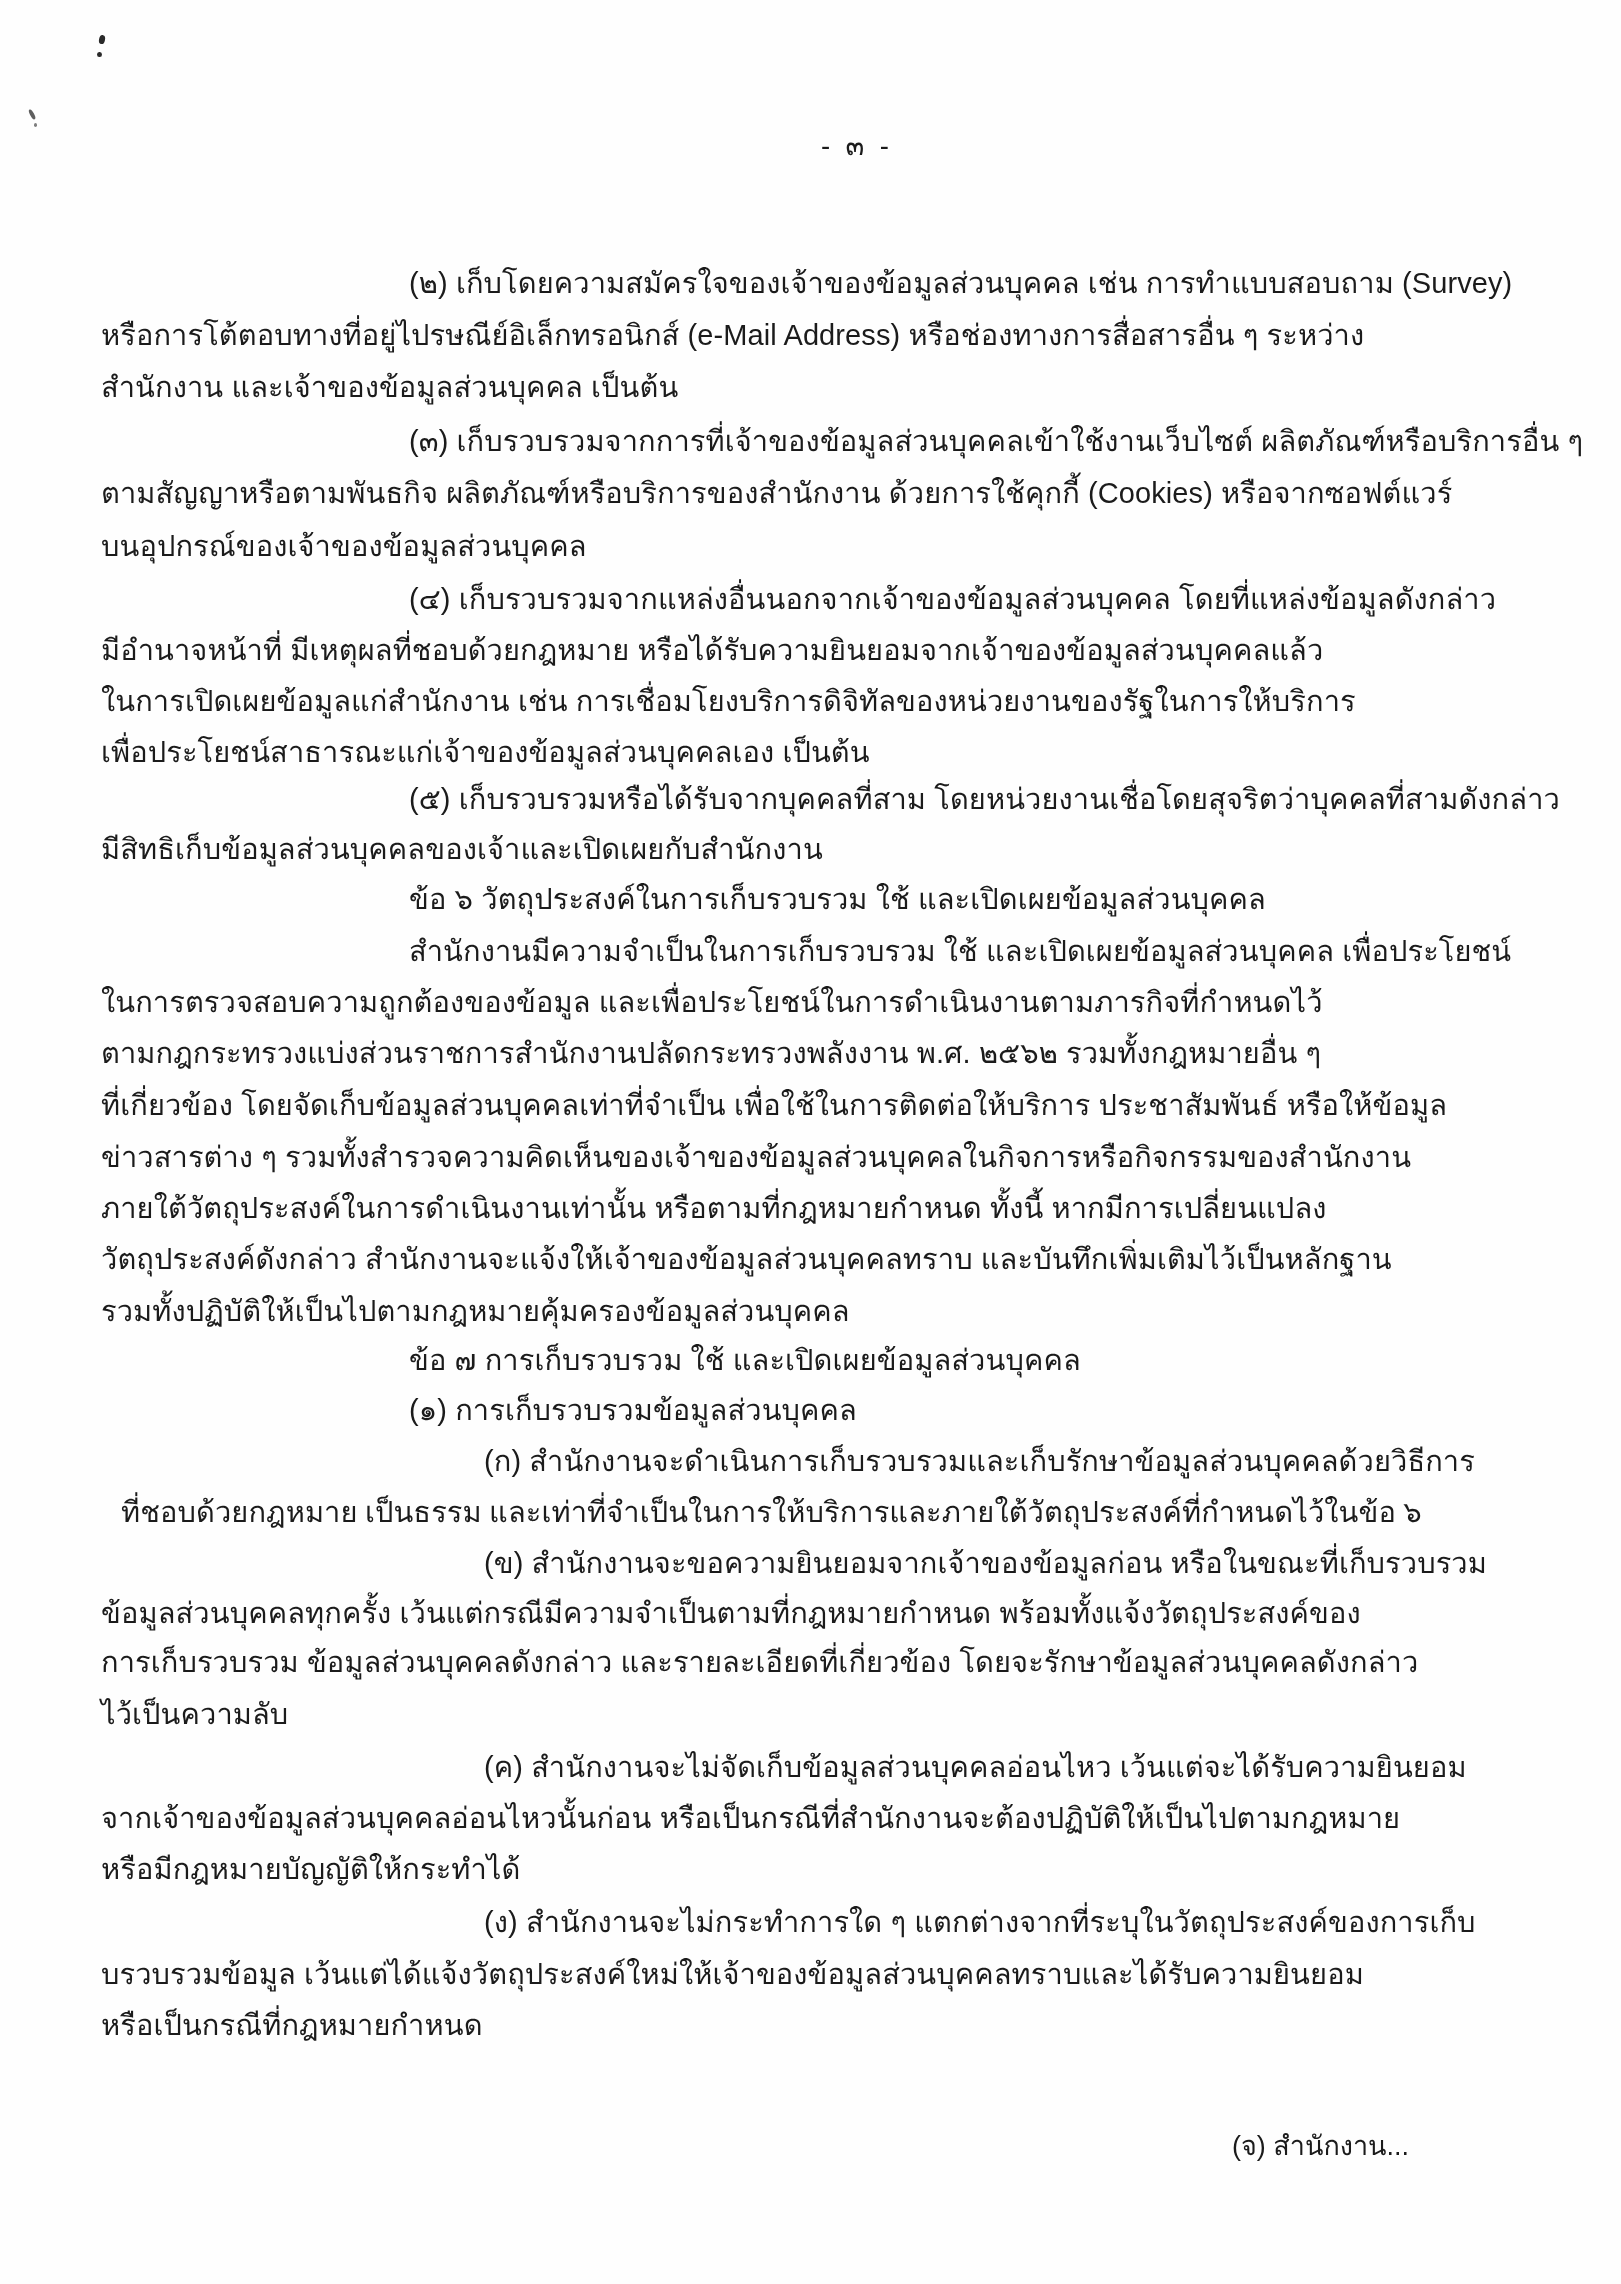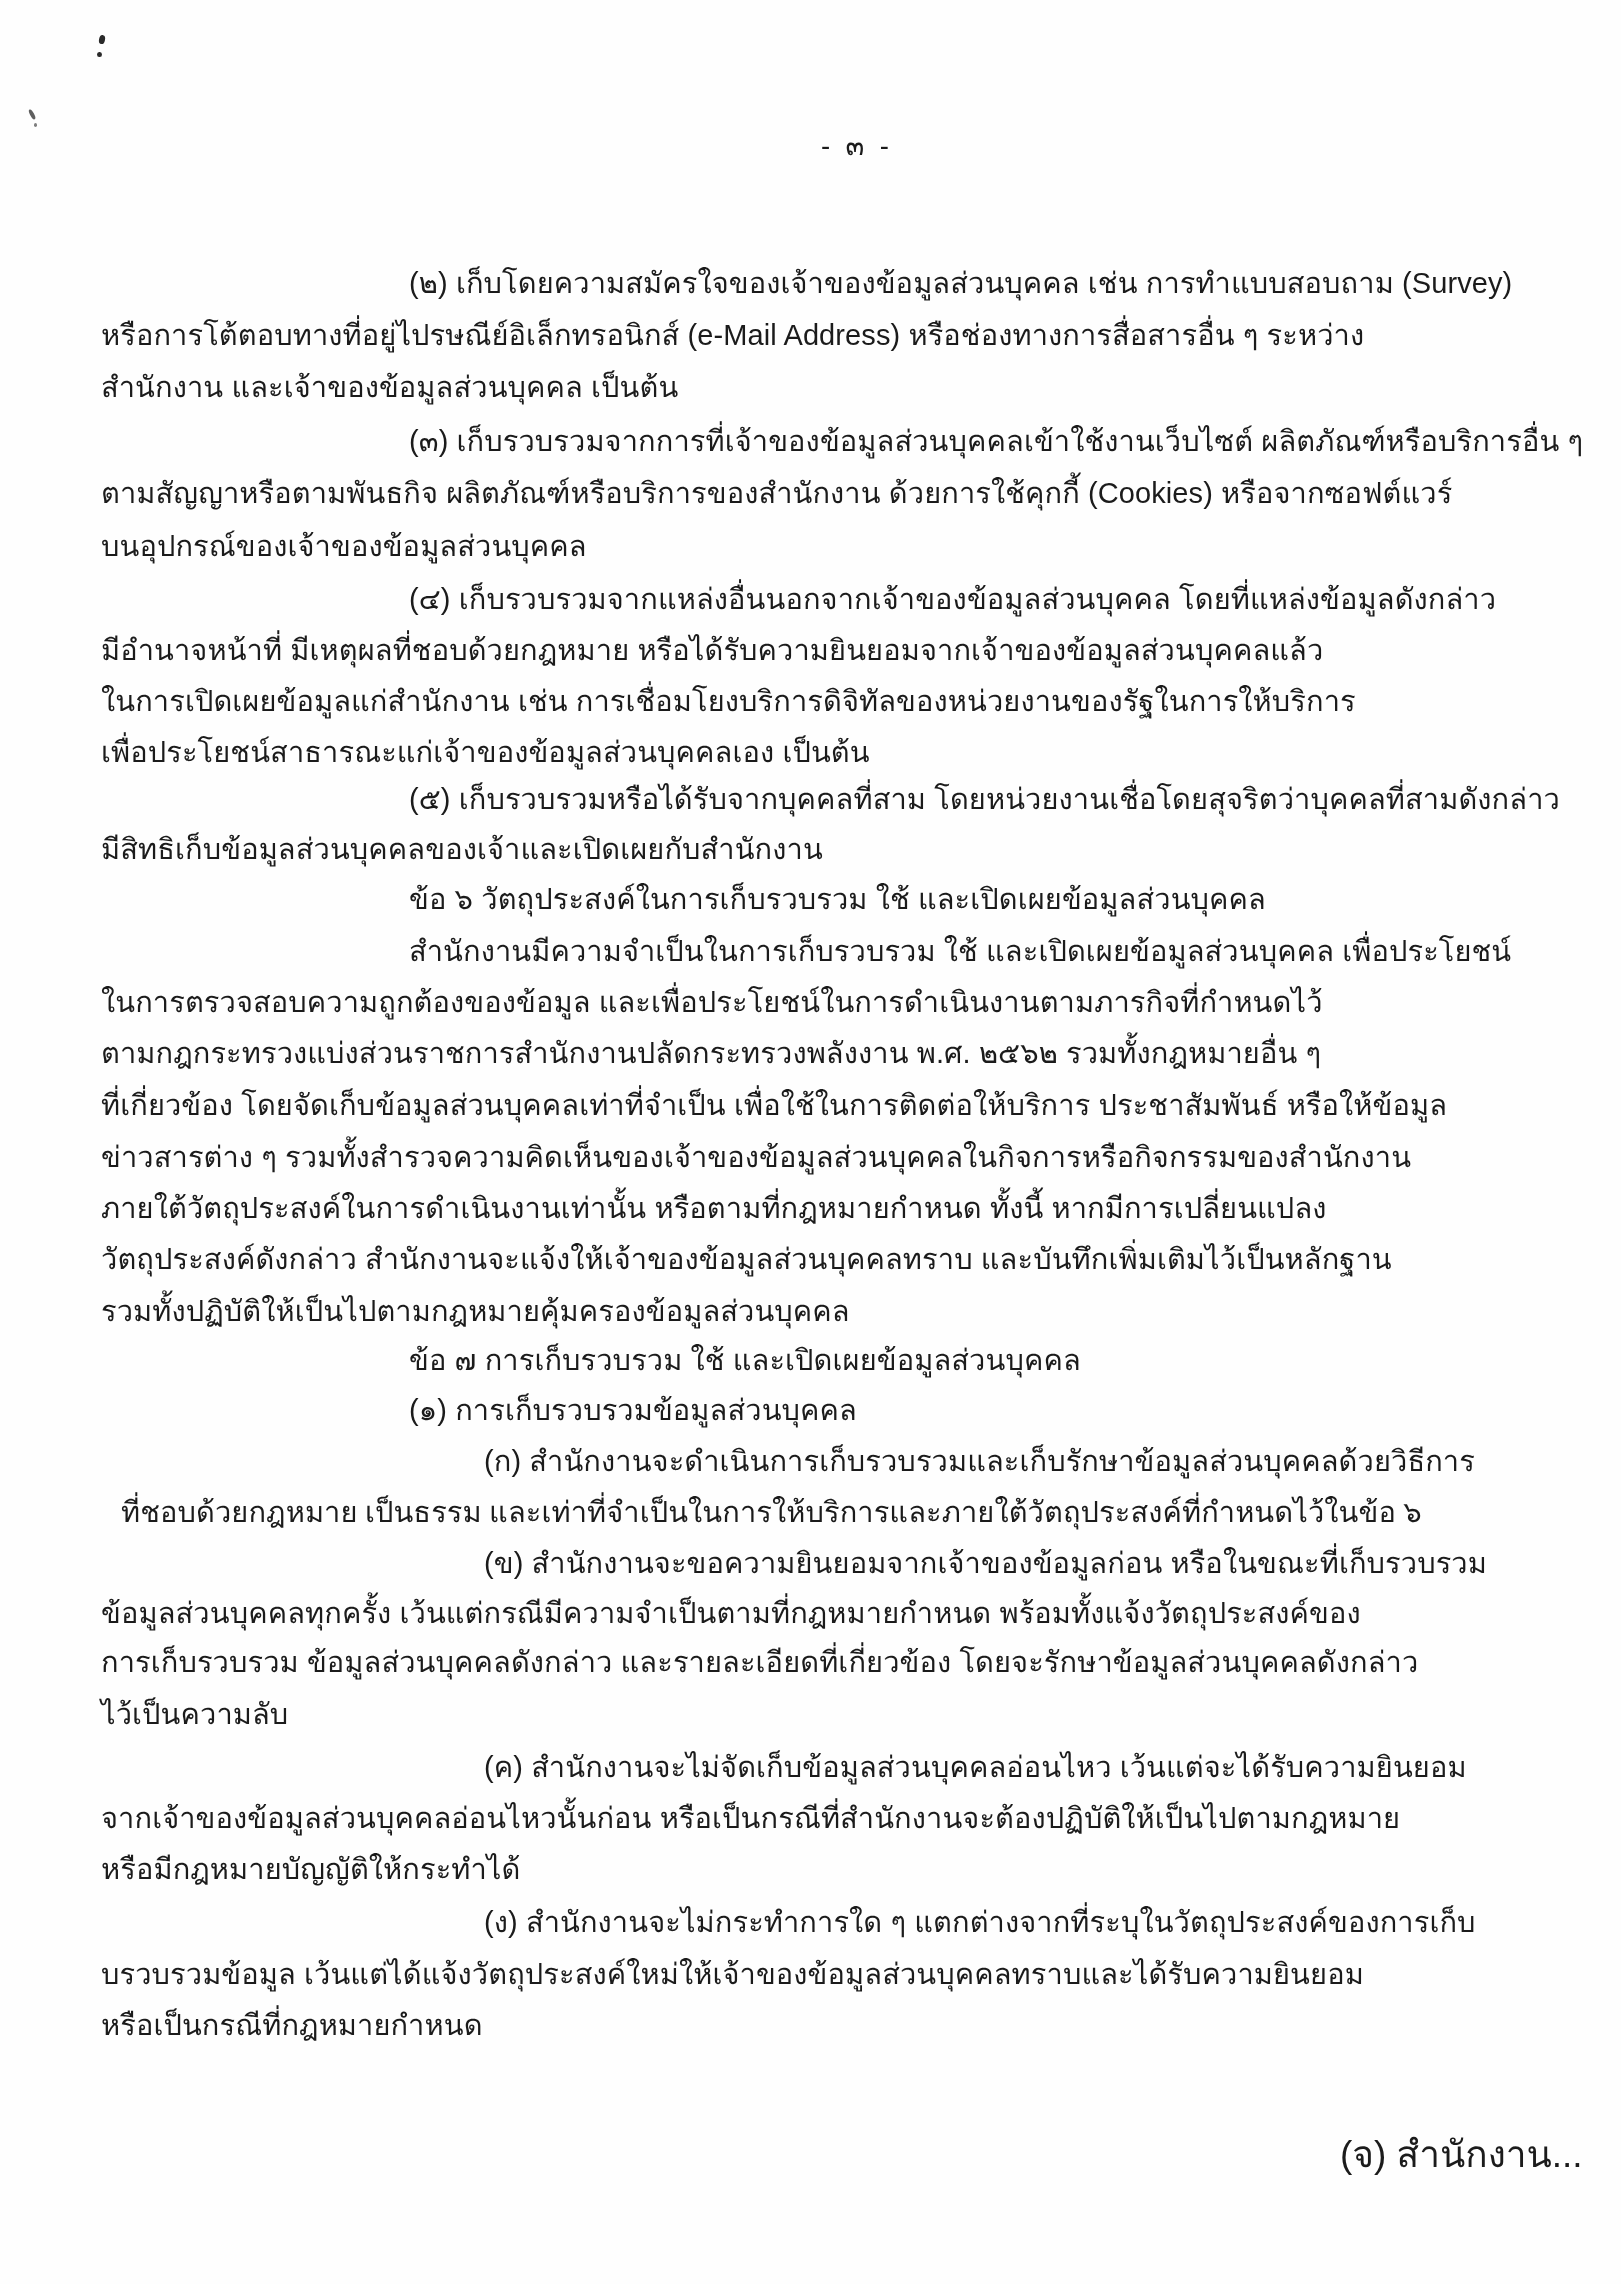--- a/index.html
+++ b/index.html
@@ -28,22 +28,22 @@
   .s  { left: 484px; }   
   .m2 { left: 121px; font-family: Liberation Serif, serif; }   
   .pagenum {
     position: absolute;
     top: 123px; left: 821px;
     font-size: 27.5px;
     letter-spacing: 3.9px;
   }
   .footer-line {
     position: absolute;
-    top: 2124px; left: 1340px;
-    font-size: 37px;
+    top: 2124px; left: 1232px;
+    font-size: 27px;
     white-space: nowrap;
   }
   
   .speck { position: absolute; background: #2a2a2a; border-radius: 50%; }
   .speck-a1 { top: 35px;  left: 99px; width: 5.9px;  height: 9.2px; transform: rotate(12deg); }
   .speck-a2 { top: 52px;  left: 97px; width: 4.6px;  height: 5.2px; }
   .speck-b1 { top: 109px; left: 30px;  width: 3.9px;  height: 10.5px; transform: rotate(-28deg); opacity: .75; }
   .speck-b2 { top: 123px; left: 34px;  width: 3.3px;  height: 3.9px;  opacity: .6; }
 </style>
 </head>

